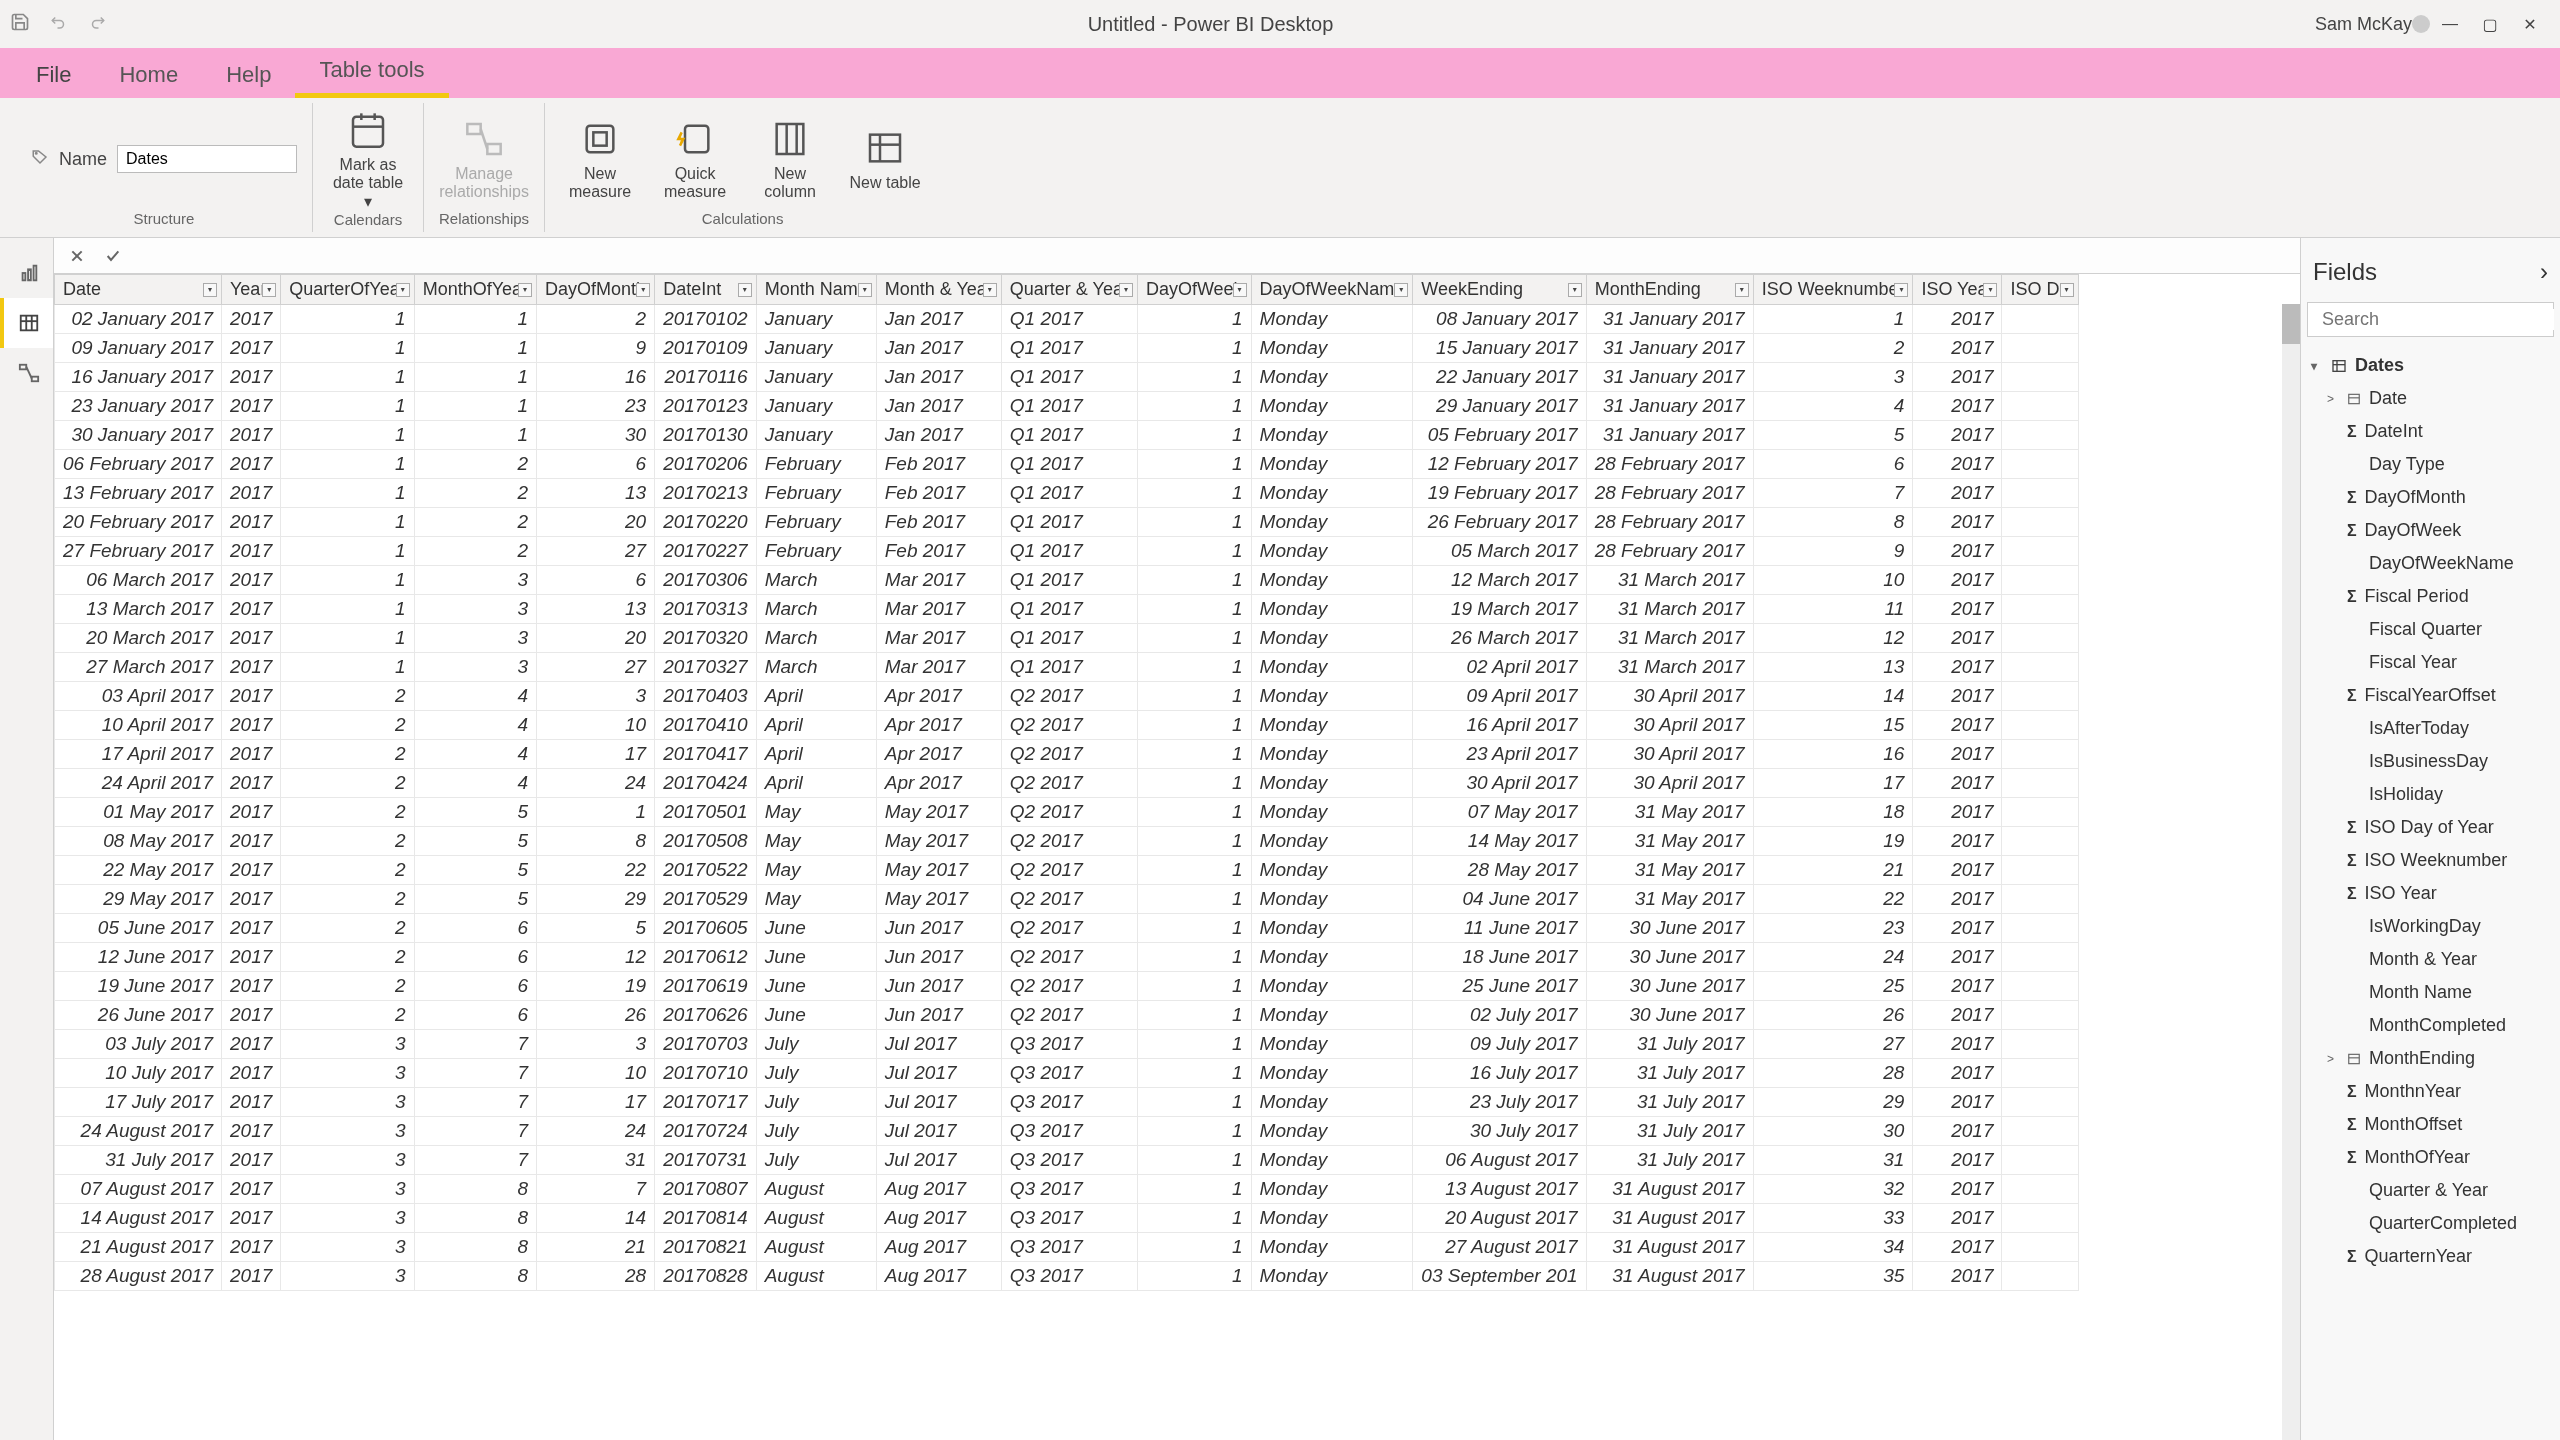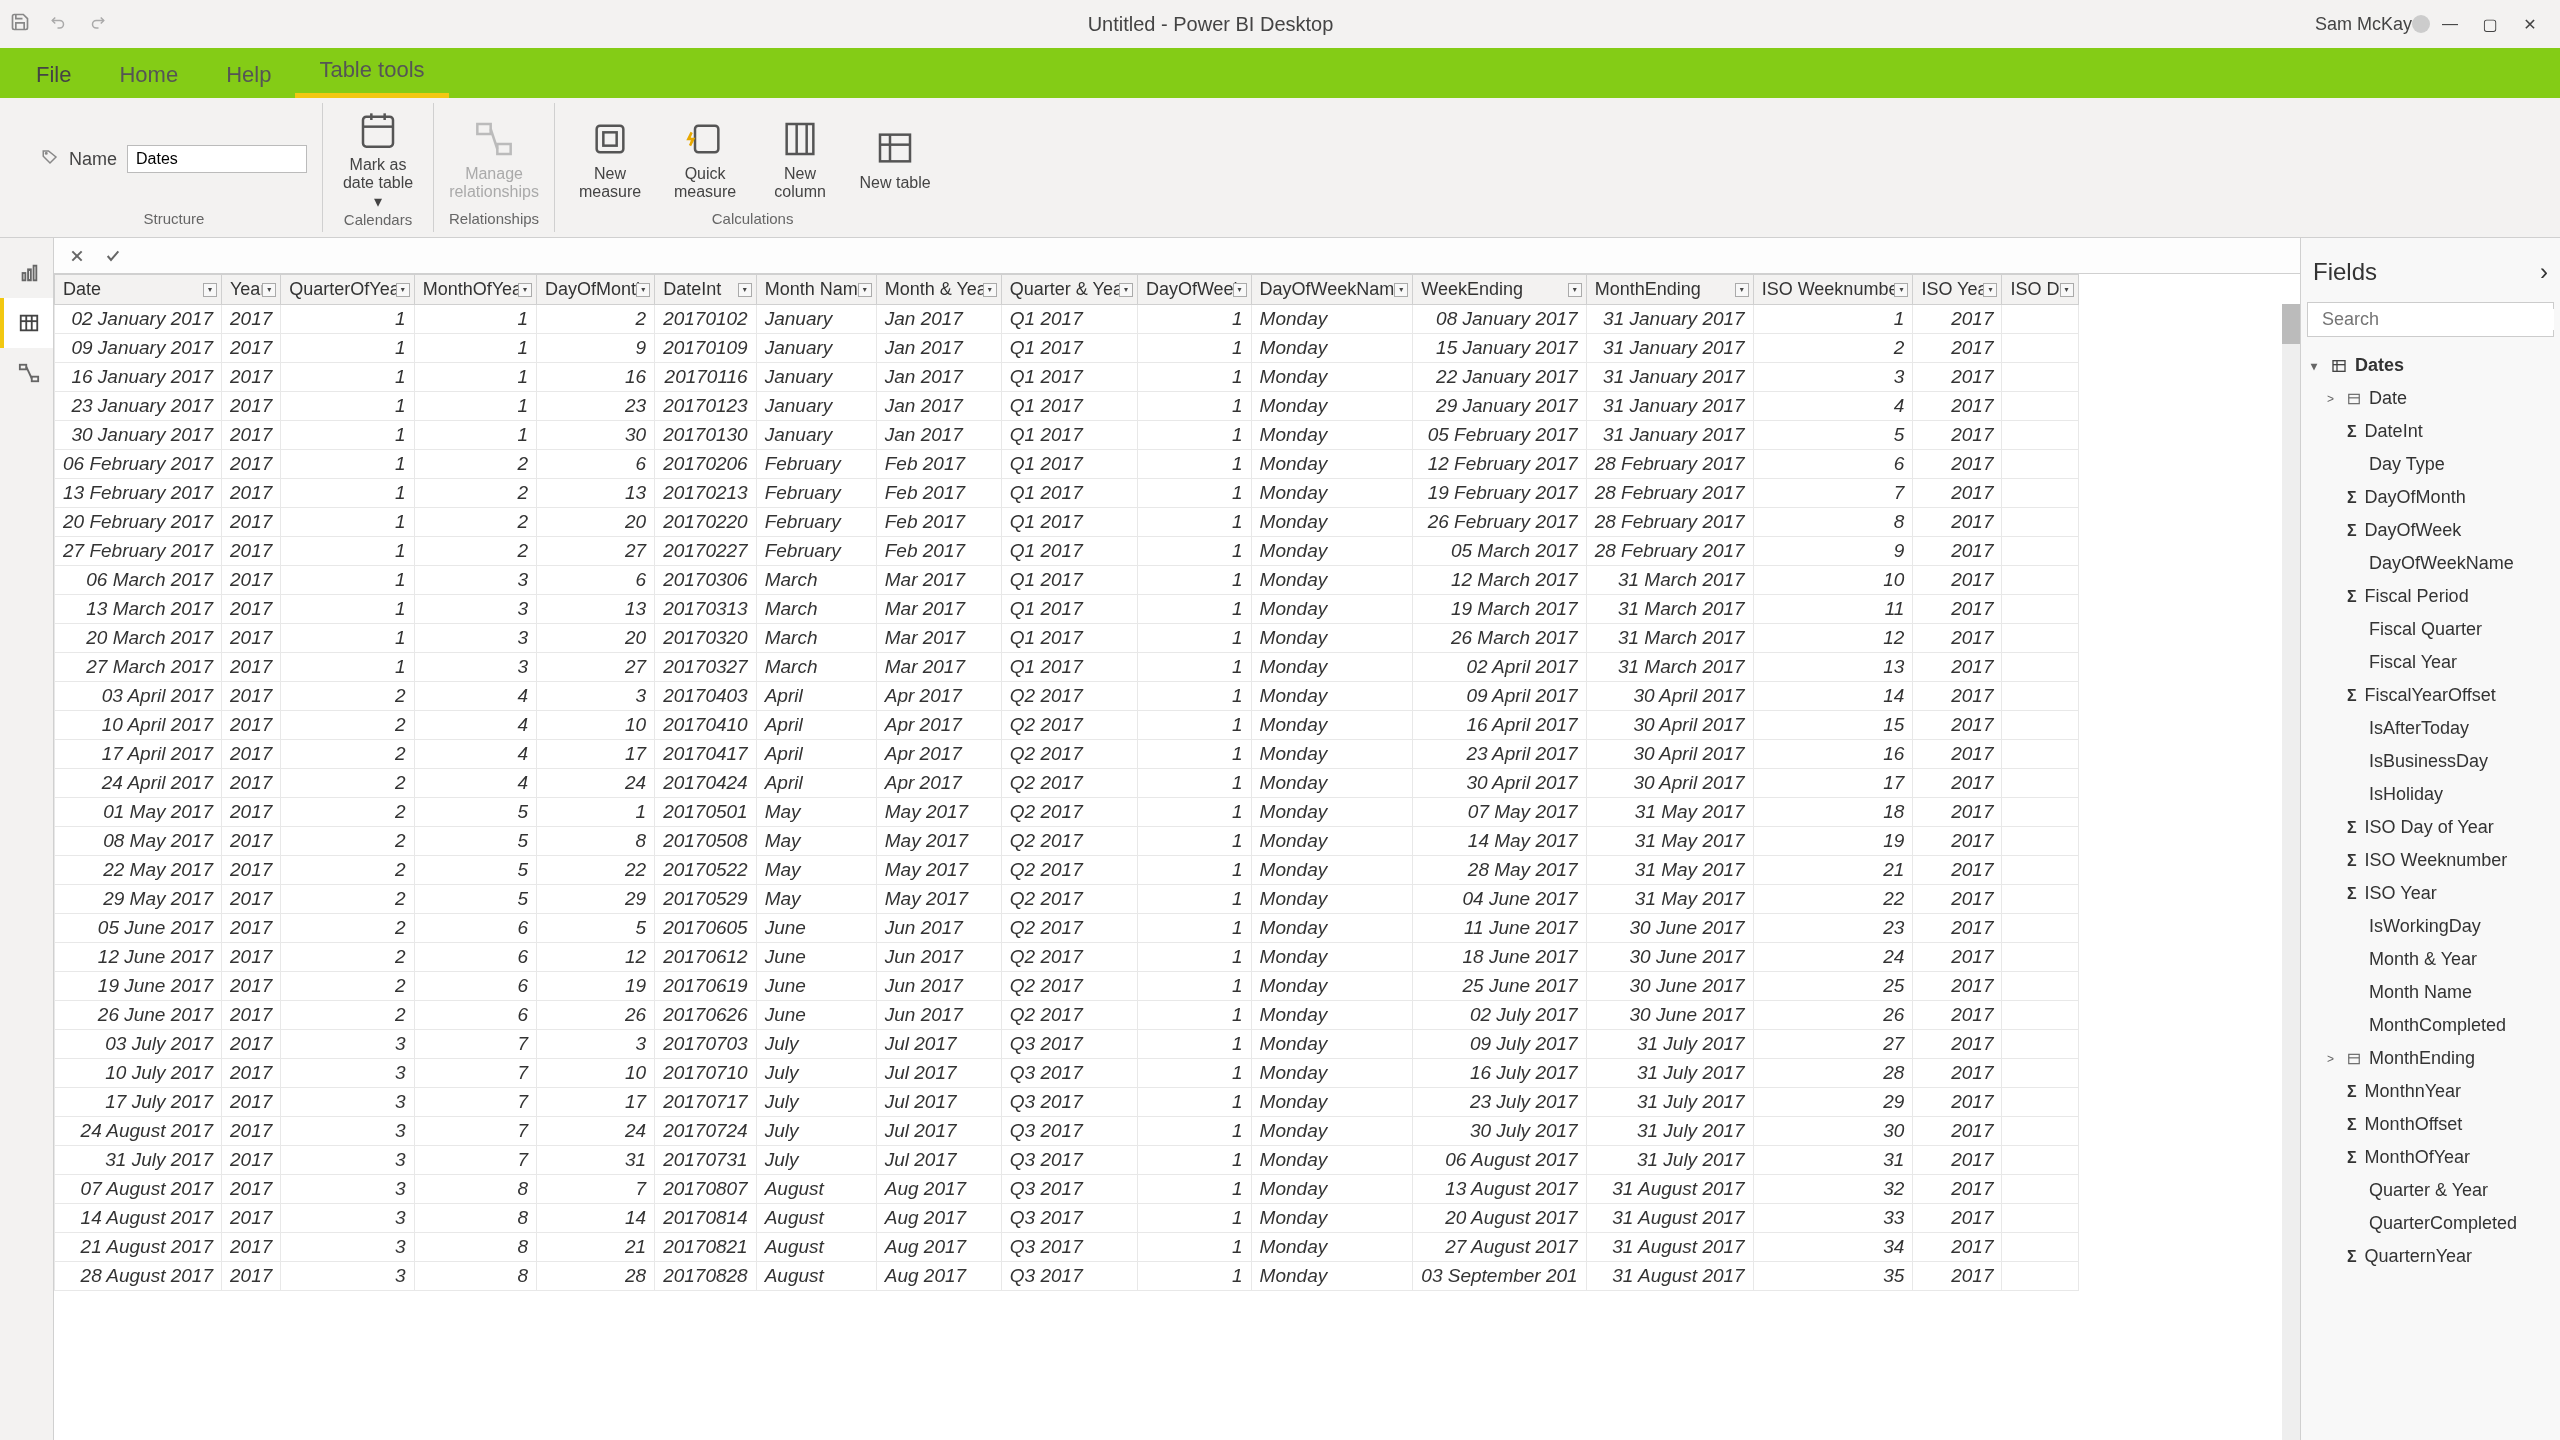--- a/index.html
+++ b/index.html
@@ -1,32 +1,32 @@
 <!DOCTYPE html>
 <html><head>
 <meta charset="utf-8">
 <style>
 * { margin: 0; padding: 0; box-sizing: border-box; font-family: "Segoe UI", Arial, sans-serif; }
 body { background: #f3f2f1; width: 2560px; height: 1440px; overflow: hidden; transform-origin: top left; }
-.window { width: 2560px; height: 1440px; background: #84cc16; }
+.window { width: 2560px; height: 1440px; background: #f9a8d4; }
 .titlebar { height: 48px; background: #f3f2f1; display: flex; align-items: center; padding: 0 10px; }
 .titlebar-left { display: flex; align-items: center; gap: 20px; }
 .title-icon { width: 20px; height: 20px; }
 .undo-redo { display: flex; gap: 20px; }
 .undo-icon, .redo-icon { width: 18px; height: 18px; color: #999; cursor: pointer; }
 .titlebar-center { flex: 1; text-align: center; font-size: 20px; color: #444; }
 .titlebar-right { display: flex; align-items: center; gap: 0; }
 .user-name { font-size: 18px; color: #444; }
 .user-dot { width: 18px; height: 18px; border-radius: 50%; background: #ccc; }
 .win-btn { width: 40px; height: 30px; display: flex; align-items: center; justify-content: center; font-size: 16px; color: #444; cursor: pointer; }
 .tabs-row { height: 50px; display: flex; align-items: flex-end; padding-left: 12px; }
 .tab { padding: 10px 24px; font-size: 22px; color: #555; cursor: pointer; }
 .tab.active { color: #555; border-bottom: 5px solid #f2c811; }
 .file-tab { padding: 10px 24px; font-size: 22px; color: #444; cursor: pointer; }
-.ribbon { height: 140px; background: #f3f2f1; border-bottom: 1px solid #d0d0d0; display: flex; padding: 5px 26px; }
+.ribbon { height: 140px; background: #f3f2f1; border-bottom: 1px solid #d0d0d0; display: flex; padding: 5px 16px; }
 .ribbon-group { display: flex; flex-direction: column; align-items: center; justify-content: space-between; padding: 5px 15px; border-right: 1px solid #d0d0d0; }
 .ribbon-group:last-child { border-right: none; }
 .group-body { display: flex; align-items: center; gap: 15px; flex: 1; }
 .group-label { font-size: 15px; color: #666; margin-top: auto; }
 .name-row { display: flex; align-items: center; gap: 10px; }
 .name-tag { width: 18px; height: 18px; }
 .name-text { font-size: 18px; color: #444; }
 .name-input { width: 180px; height: 28px; border: 1px solid #bbb; padding: 2px 8px; font-size: 16px; background: white; }
 .ribbon-btn { display: flex; flex-direction: column; align-items: center; text-align: center; font-size: 16px; color: #444; width: 80px; cursor: pointer; }
 .ribbon-ico { width: 44px; height: 44px; margin-bottom: 4px; display:flex; align-items:center; justify-content:center; }

